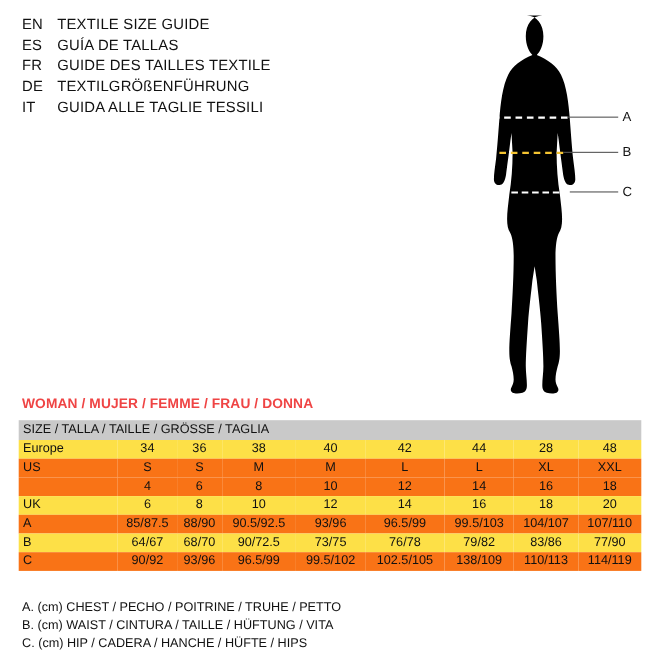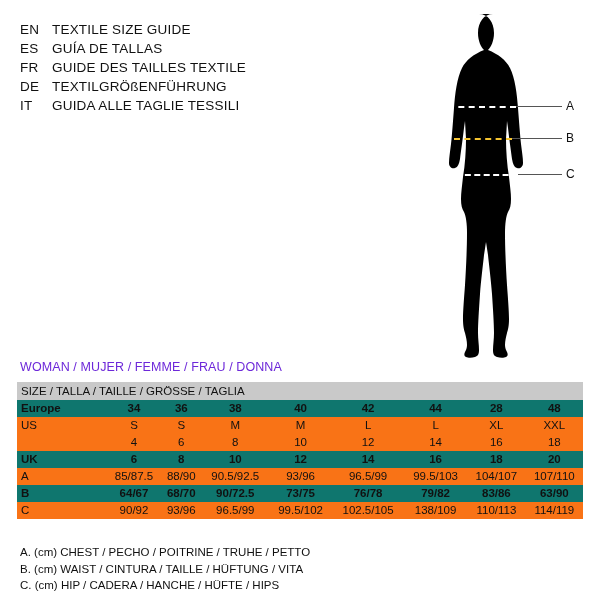--- a/index.html
+++ b/index.html
@@ -32,21 +32,20 @@
     display: flex;
     align-items: baseline;
     height: 19px;
     font-size: 13.5px;
     letter-spacing: 0.2px;
   }
   .title-lang {
     width: 32px;
     flex: 0 0 32px;
     color: #111;
-    margin-top: 8px;
   }
   .title-text {
     color: #111;
     white-space: nowrap;
   }
 
   
   .figure-area {
     position: absolute;
     left: 400px;
@@ -78,22 +77,22 @@
     color: #111;
     font-weight: 400;
   }
 
   
   .woman-heading {
     position: absolute;
     left: 20px;
     top: 360px;
     font-size: 12.5px;
-    font-weight: normal;
-    color: #6d28d9;
+    font-weight: bold;
+    color: #ef4444;
     letter-spacing: 0.1px;
   }
 
   
   .table-wrap {
     position: absolute;
     left: 17px;
     top: 382px;
     width: 566px;
   }
@@ -121,22 +120,21 @@
     text-align: left;
     padding-left: 4px;
     font-size: 11.5px;
     height: 18px;
     margin-left: 48px;
   }
   tr.shade td {
     background: #f97316;
   }
   tr.plain td {
-    background: #0f766e;
-    font-weight: bold;
+    background: #fde047;
   }
 
   
   .footnotes {
     position: absolute;
     left: 20px;
     top: 544px;
     font-size: 11.5px;
     font-weight: normal;
     color: #111;
@@ -286,21 +284,21 @@
 
         <tr class="plain">
           <td class="rowhead">B</td>
           <td>64/67</td>
           <td>68/70</td>
           <td>90/72.5</td>
           <td>73/75</td>
           <td>76/78</td>
           <td>79/82</td>
           <td>83/86</td>
-          <td>63/90</td>
+          <td>77/90</td>
         </tr>
 
         <tr class="shade">
           <td class="rowhead">C</td>
           <td>90/92</td>
           <td>93/96</td>
           <td>96.5/99</td>
           <td>99.5/102</td>
           <td>102.5/105</td>
           <td>138/109</td>

